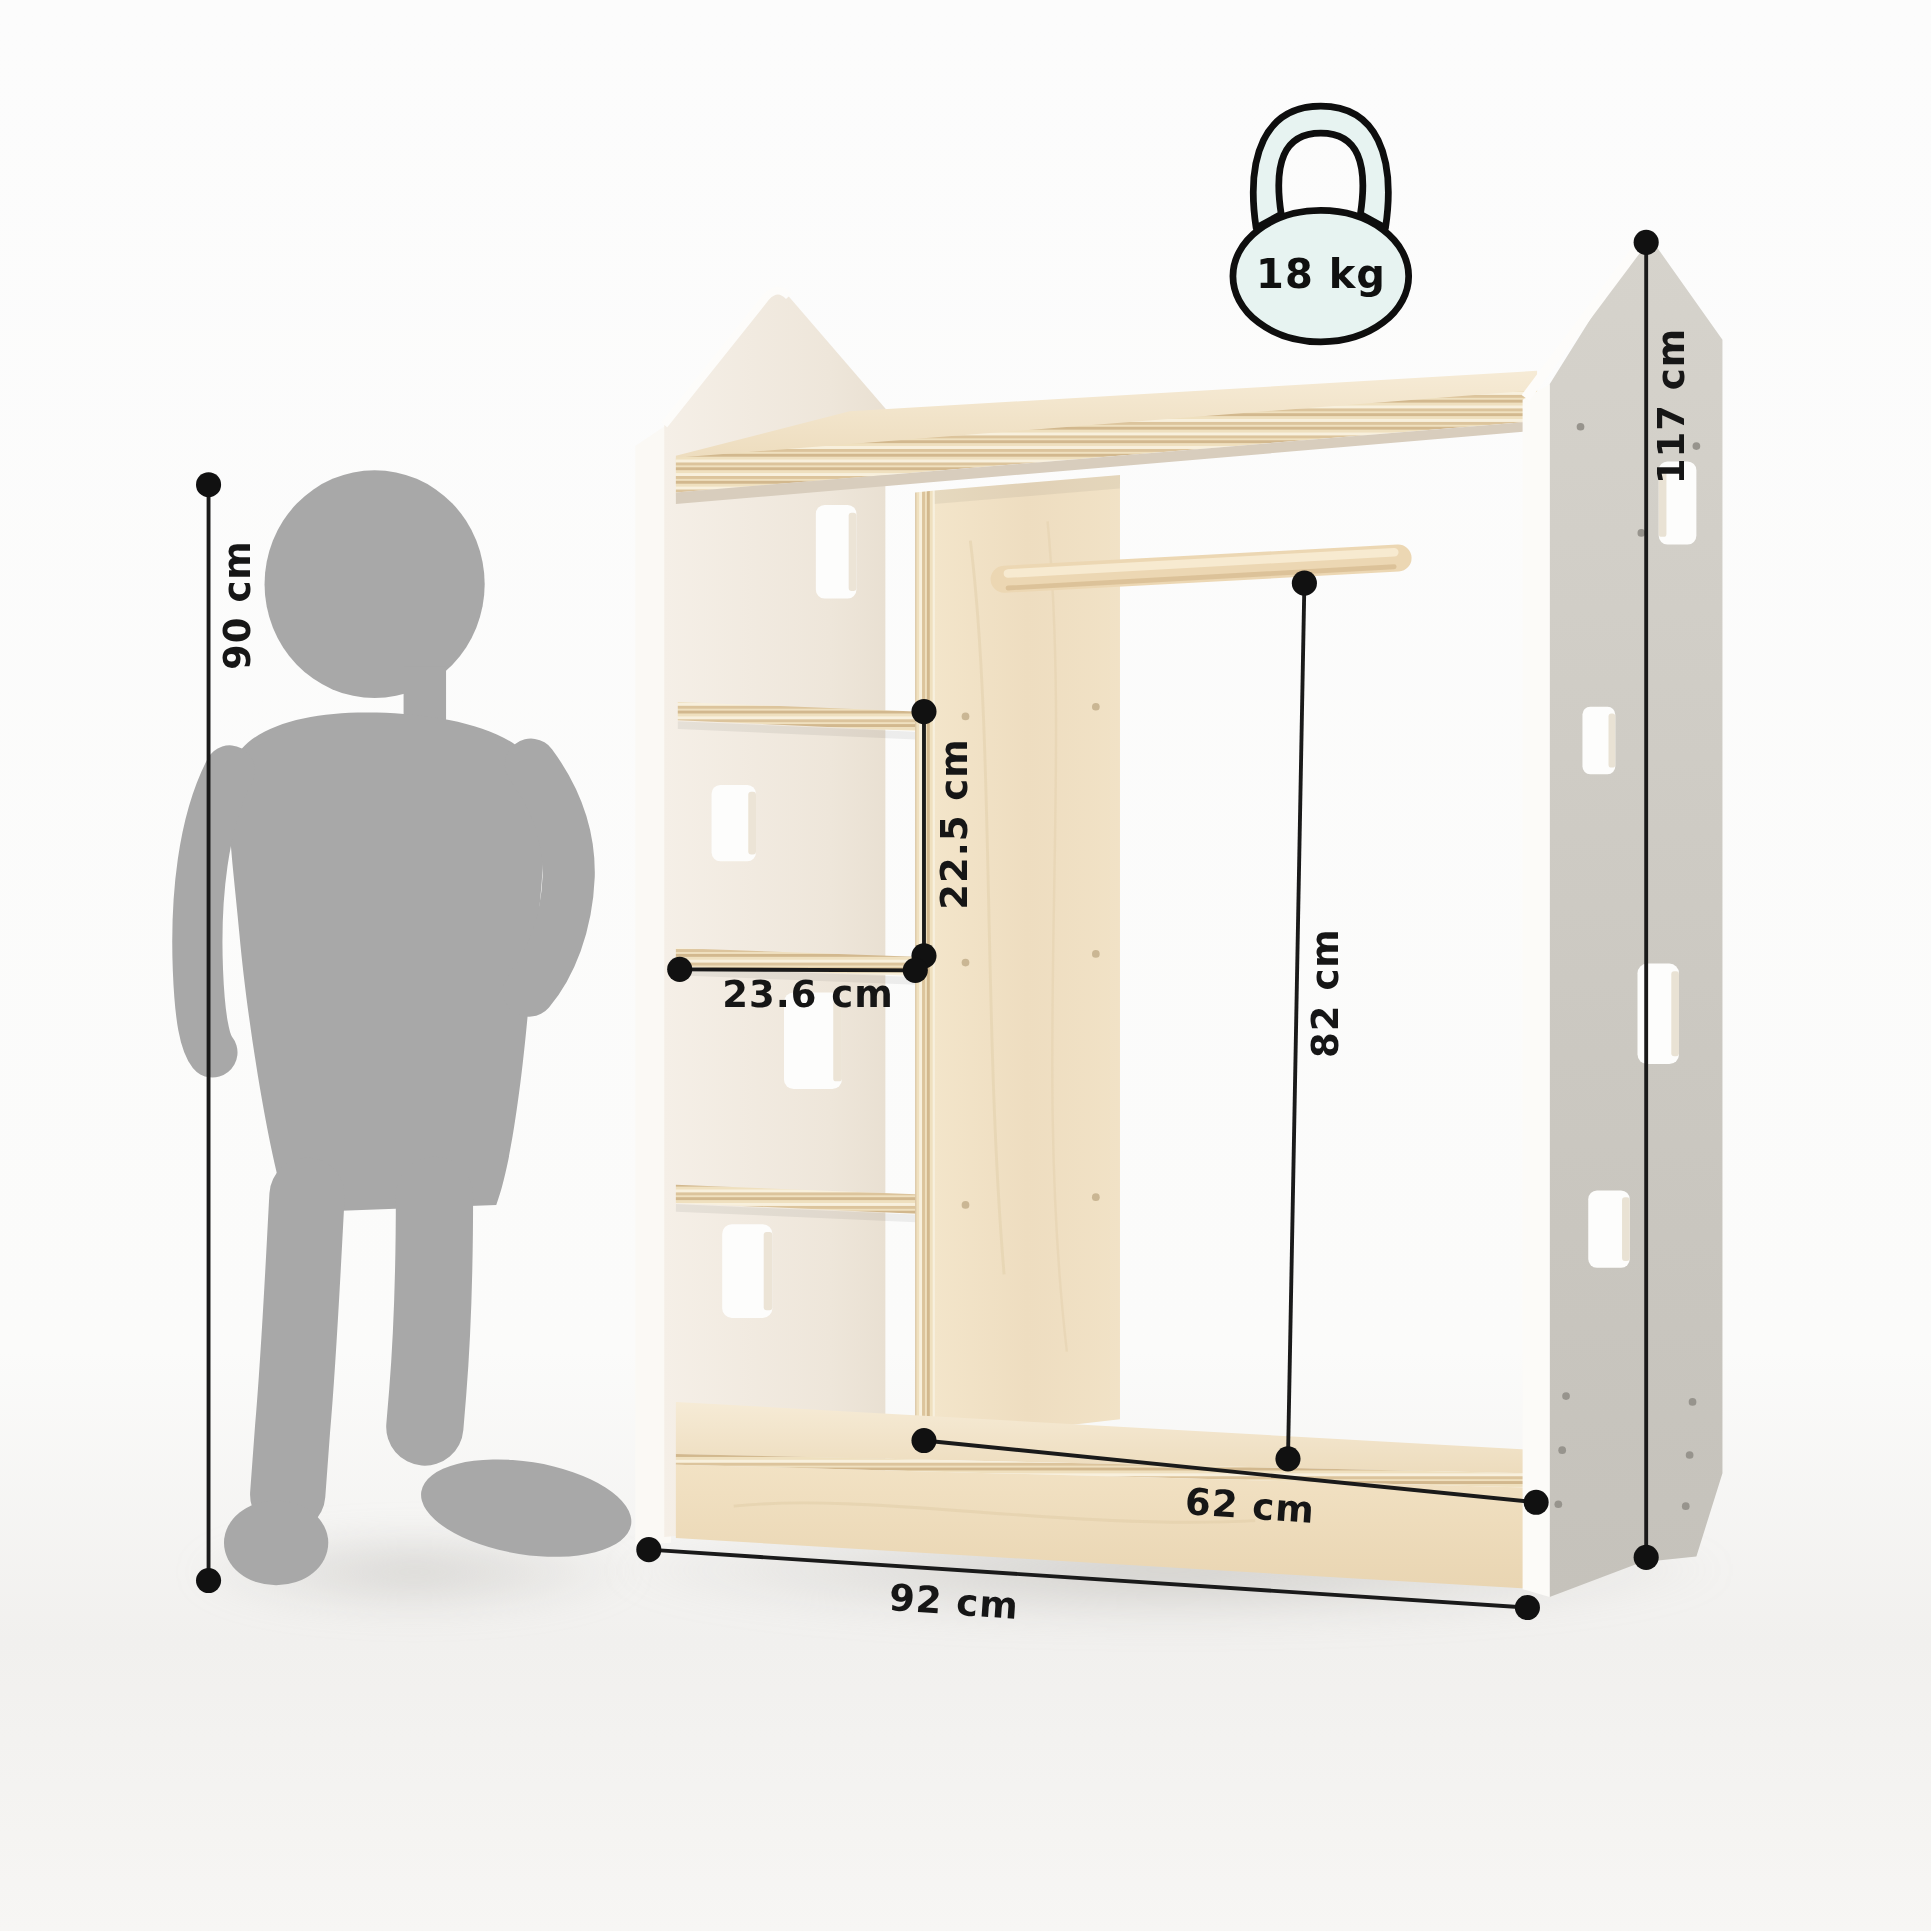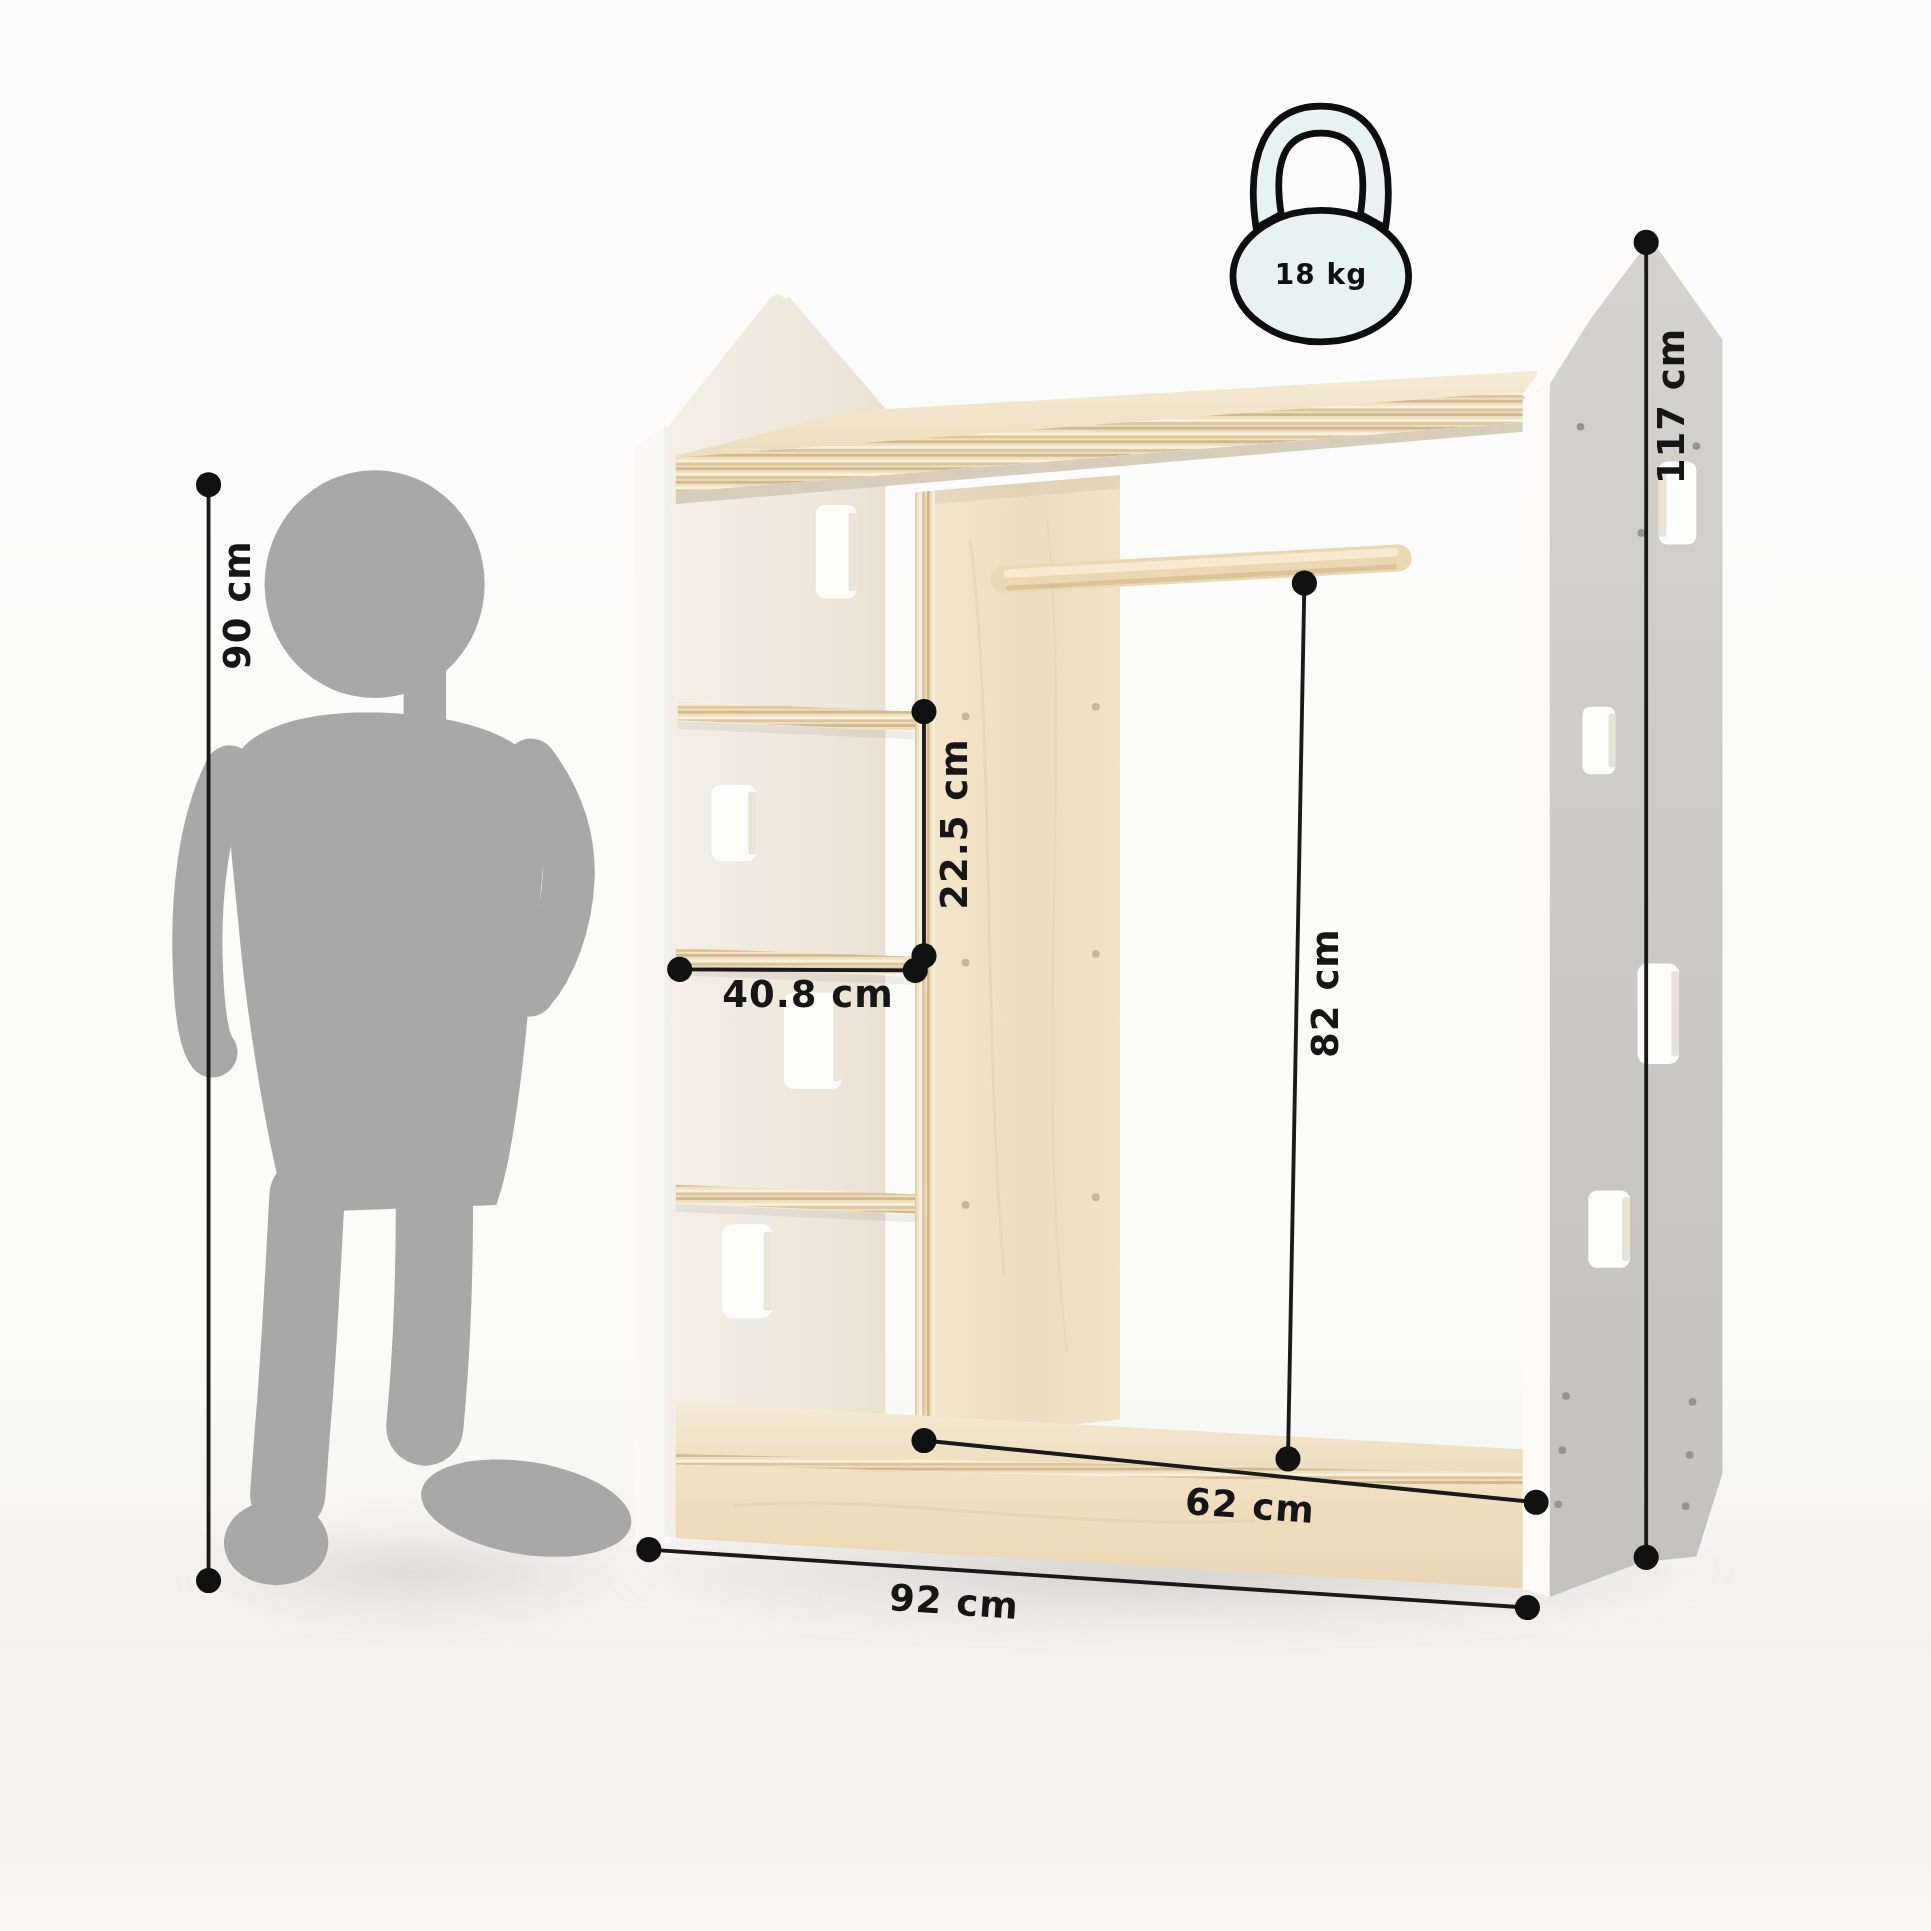--- a/index.html
+++ b/index.html
@@ -14,21 +14,21 @@
     background:radial-gradient(ellipse at center,rgba(176,173,167,.5) 0%,rgba(176,173,167,0) 70%);}
   .shadow-child{left:183px;top:1526px;width:463px;height:92px;
     background:radial-gradient(ellipse at center,rgba(185,183,179,.45) 0%,rgba(185,183,179,0) 70%);}
   .dim-label{
     position:absolute;font-weight:700;font-size:37px;color:#161616;
     white-space:nowrap;transform:translate(-50%,-50%);letter-spacing:1px;
   }
   .dim-label.vert{transform:translate(-50%,-50%) rotate(-90deg);}
   .dim-label.tilt{transform:translate(-50%,-50%) rotate(4deg);}
   .kb-label{
-    position:absolute;font-weight:700;font-size:28px;color:#101010;
+    position:absolute;font-weight:700;font-size:40px;color:#101010;
     white-space:nowrap;transform:translate(-50%,-50%);letter-spacing:1px;
   }
 </style>
 </head>
 <body>
 
 <div class="scene">
 
   <div class="soft-shadow shadow-child"></div>
   <div class="soft-shadow shadow-wardrobe"></div>
@@ -219,20 +219,20 @@
         <line x1="672" y1="1605" x2="1582" y2="1665"></line>
         <circle cx="672" cy="1605" r="13" stroke="none"></circle>
           <circle cx="1582" cy="1665" r="13" stroke="none"></circle>
       </g>
     </g>
   </svg>
 
   <div class="dim-label vert" style="left:237px;top:605px">90 cm</div>
   <div class="dim-label vert" style="left:1671px;top:406px">117 cm</div>
   <div class="dim-label vert" style="left:954px;top:824px">22.5 cm</div>
-  <div class="dim-label" style="left:808px;top:994px">40.8 cm</div>
+  <div class="dim-label" style="left:808px;top:994px">23.6 cm</div>
   <div class="dim-label vert" style="left:1325px;top:993px">82 cm</div>
   <div class="dim-label tilt" style="left:1250px;top:1506px">62 cm</div>
   <div class="dim-label tilt" style="left:954px;top:1602px">92 cm</div>
   <div class="kb-label" style="left:1321px;top:274px">18 kg</div>
 
 </div>
 
 
 </body></html>

